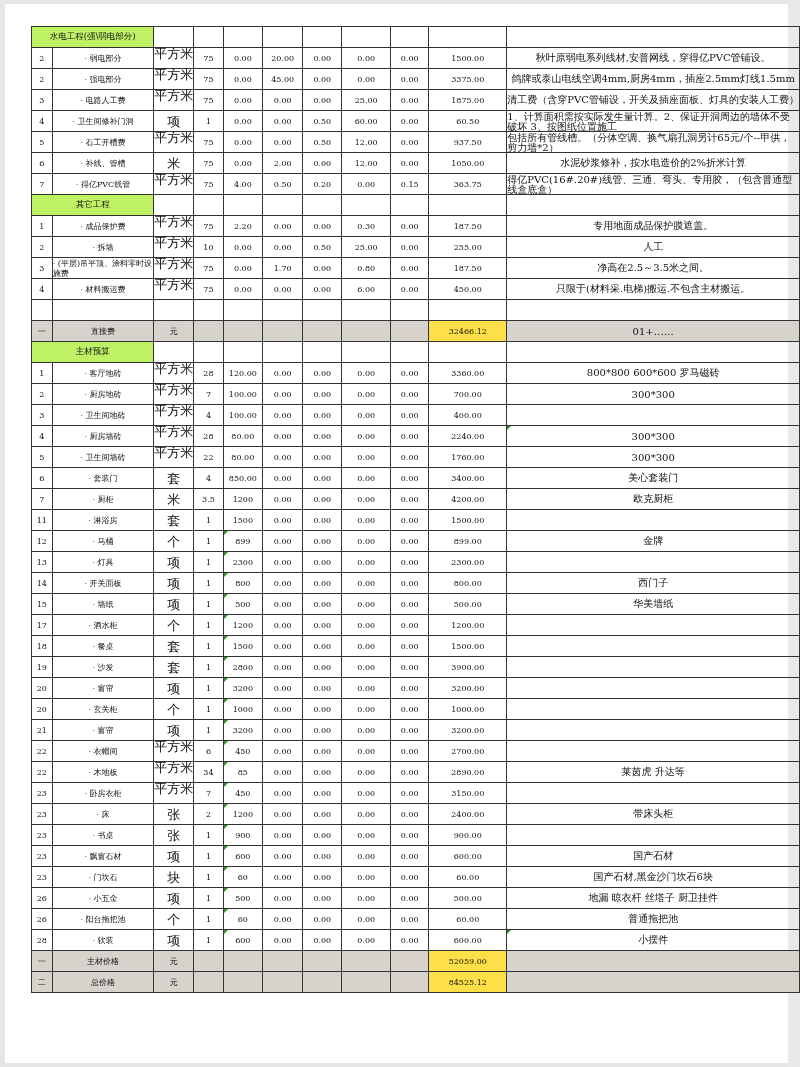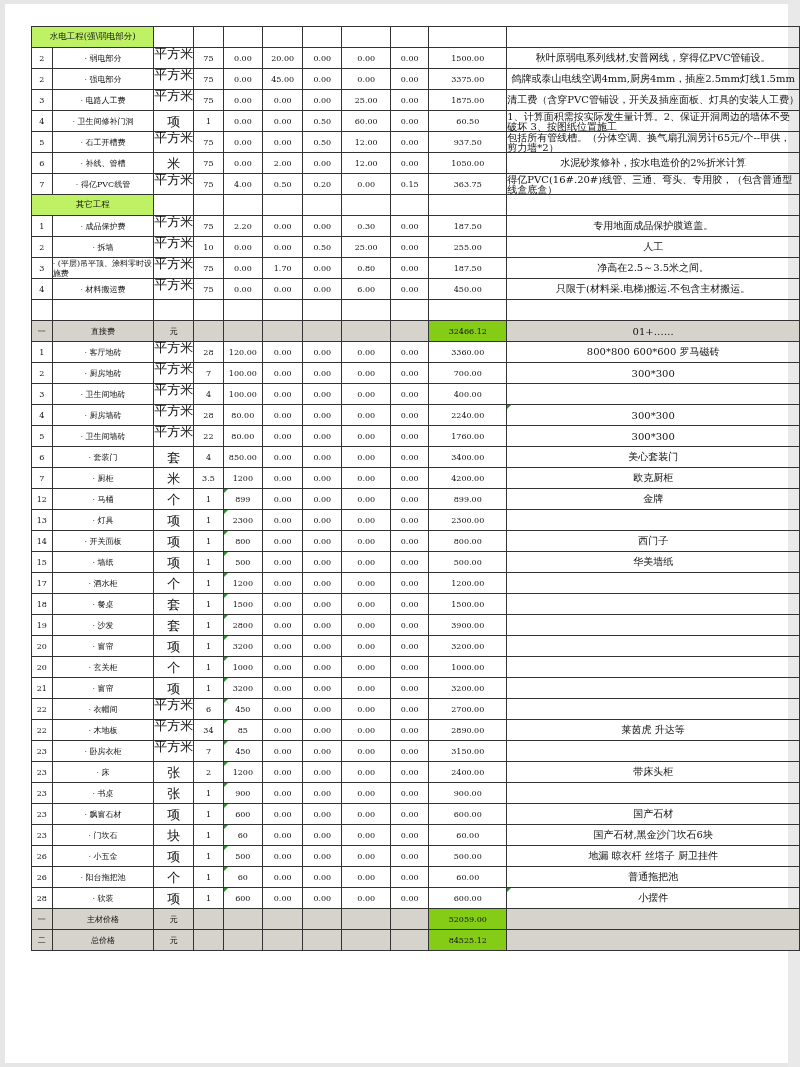--- a/index.html
+++ b/index.html
@@ -25,21 +25,21 @@
     border:1px solid #333;
     height:20px; padding:0; overflow:hidden; white-space:nowrap;
     text-align:center; vertical-align:middle; position:relative;
   }
   td.name { text-align:left; padding-left:4px; }
   td.note { text-align:left; padding-left:2px; font-size:10px; }
   td.unit { line-height:9px; white-space:normal; font-size:13px; }
   td.unit.two { vertical-align:top; padding-top:1px; height:19px; }
   tr.section td.sec-title { background:#bef264; text-align:center; font-size:8.5px; }
   tr.total td { background:#d6d3cc; }
-  tr.total td.amount { background:#84cc16; }
+  tr.total td.amount { background:#fde047; }
   td.name.bold, tr.total td.name { font-weight:normal;text-align:center; }
   .tri::before {
     content:""; position:absolute; left:0; top:0;
     border-top:4px solid #2e8b2e; border-right:4px solid transparent;
   }
   .clip2 { display:block; height:19px; overflow:hidden; line-height:10px; white-space:normal; text-align:left; }
 </style>
 </head>
 <body>
 
@@ -255,20 +255,32 @@
         <td>元</td>
         <td></td>
         <td></td>
         <td></td>
         <td></td>
         <td></td>
         <td></td>
         <td class="amount">32466.12</td>
         <td class="note">01+……</td>
       </tr>
+      <tr class="section">
+        <td class="sec-title" colspan="2">主材预算</td>
+        <td></td>
+        <td></td>
+        <td></td>
+        <td></td>
+        <td></td>
+        <td></td>
+        <td></td>
+        <td></td>
+        <td></td>
+      </tr>
       <tr>
         <td>1</td>
         <td class="name">· 客厅地砖</td>
         <td class="unit two">平方米</td>
         <td>28</td>
         <td>120.00</td>
         <td>0.00</td>
         <td>0.00</td>
         <td>0.00</td>
         <td>0.00</td>
@@ -347,20 +359,33 @@
         <td>3.5</td>
         <td>1200</td>
         <td>0.00</td>
         <td>0.00</td>
         <td>0.00</td>
         <td>0.00</td>
         <td>4200.00</td>
         <td class="note">欧克厨柜</td>
       </tr>
       <tr>
+        <td>11</td>
+        <td class="name">· 淋浴房</td>
+        <td class="unit">套</td>
+        <td>1</td>
+        <td>1500</td>
+        <td>0.00</td>
+        <td>0.00</td>
+        <td>0.00</td>
+        <td>0.00</td>
+        <td>1500.00</td>
+        <td class="note"></td>
+      </tr>
+      <tr>
         <td>12</td>
         <td class="name">· 马桶</td>
         <td class="unit">个</td>
         <td>1</td>
         <td class="tri">899</td>
         <td>0.00</td>
         <td>0.00</td>
         <td>0.00</td>
         <td>0.00</td>
         <td>899.00</td>

